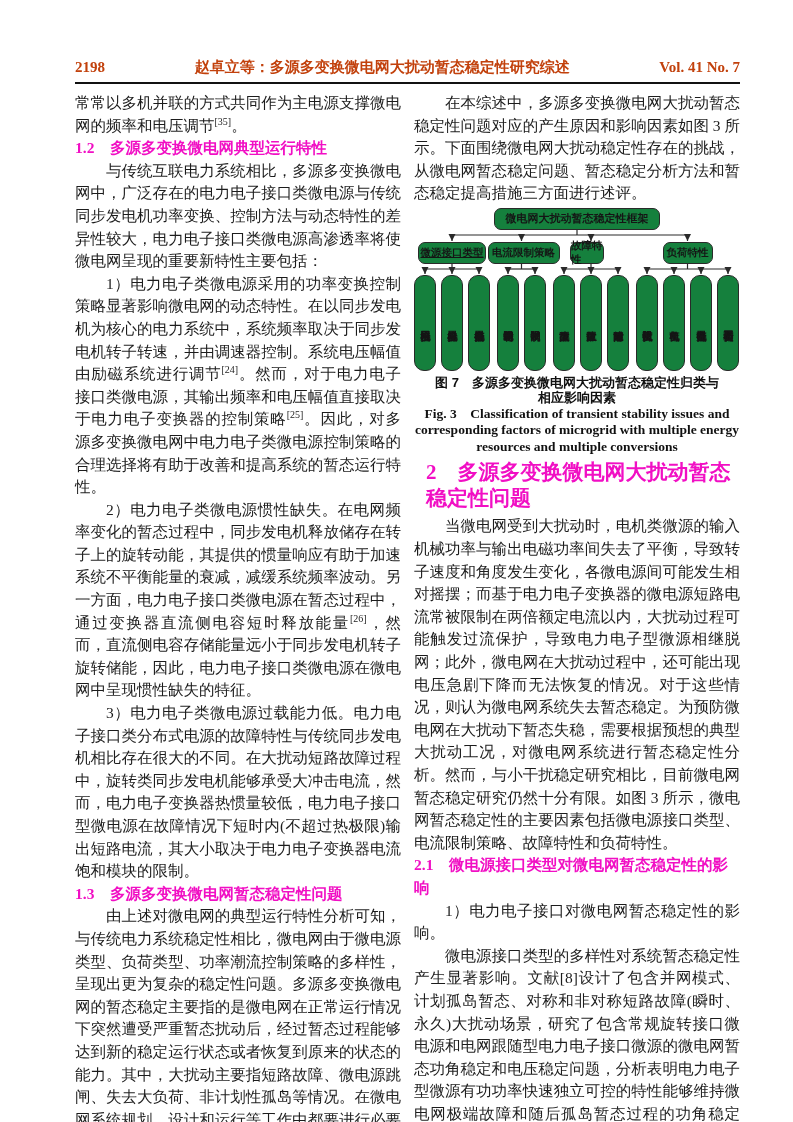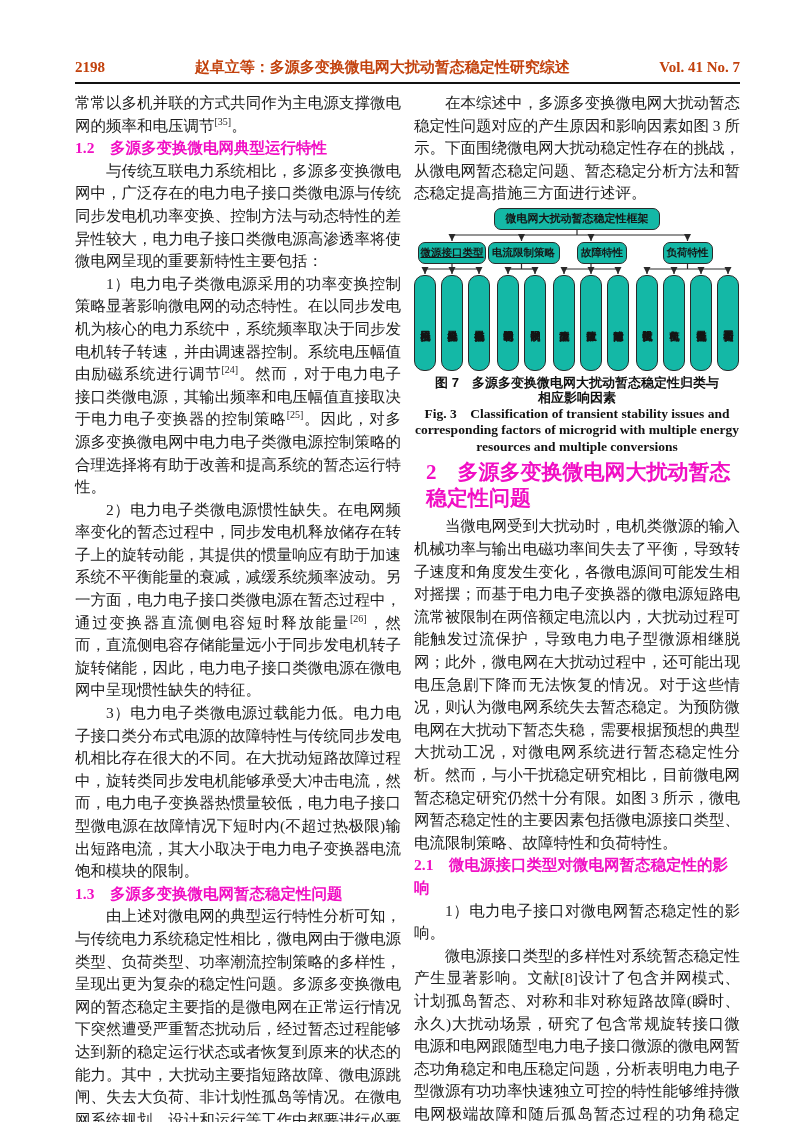--- a/index.html
+++ b/index.html
@@ -32,21 +32,21 @@
     text-align:left;
   }
   h2.sec2{
     font-size:21px; line-height:26px; font-weight:700; color:#f10fc4;
     margin:4px 0 4px 12px;
   }
   
   .figwrap{ position:relative; width:330px; height:165px; margin:3px 0 2px -2px; }
   .fnode{
     position:absolute; border:1.2px solid #2a2a2a; border-radius:7px;
-    background:#14b8a6; display:flex; align-items:center; justify-content:center;
+    background:#15803d; display:flex; align-items:center; justify-content:center;
     font-family:"Liberation Sans","DejaVu Sans",sans-serif;
     font-weight:600; color:#151515;
   }
   .froot{ left:82px; top:0; width:166px; height:22px; font-size:11px; }
   .fcat{ top:34px; height:22px; font-size:10.5px; }
   .fleaf{
     top:67px; width:22px; height:96px; border-radius:10px;
     writing-mode:vertical-rl; text-orientation:upright;
     font-size:10px; line-height:1; letter-spacing:0;
     display:flex; align-items:center; justify-content:center;
@@ -124,21 +124,21 @@
             <line x1="262" y1="61" x2="262" y2="66" marker-end="url(#ah)"></line>
             <line x1="289" y1="61" x2="289" y2="66" marker-end="url(#ah)"></line>
             <line x1="316" y1="61" x2="316" y2="66" marker-end="url(#ah)"></line>
           </g>
         </svg>
 
         <div class="fnode froot">微电网大扰动暂态稳定性框架</div>
 
         <div class="fnode fcat" style="left:6px;width:68px;text-decoration:underline;">微源接口类型</div>
         <div class="fnode fcat" style="left:75.5px;width:72px;">电流限制策略</div>
-        <div class="fnode fcat" style="left:165px;width:50px;">故障特性</div>
+        <div class="fnode fcat" style="left:158px;width:34px;">故障特性</div>
         <div class="fnode fcat" style="left:250.5px;width:50px;">负荷特性</div>
 
         <div class="fnode fleaf" style="left:2px;">同步电机接口</div>
         <div class="fnode fleaf" style="left:29px;">异步电机接口</div>
         <div class="fnode fleaf" style="left:56px;">电力电子变换器接口</div>
         <div class="fnode fleaf" style="left:85px;">瞬时饱和限制</div>
         <div class="fnode fleaf" style="left:112px;">闭锁限制</div>
         <div class="fnode fleaf" style="left:141px;">故障类型</div>
         <div class="fnode fleaf" style="left:168px;">故障位置</div>
         <div class="fnode fleaf" style="left:195px;">故障清除时间</div>

